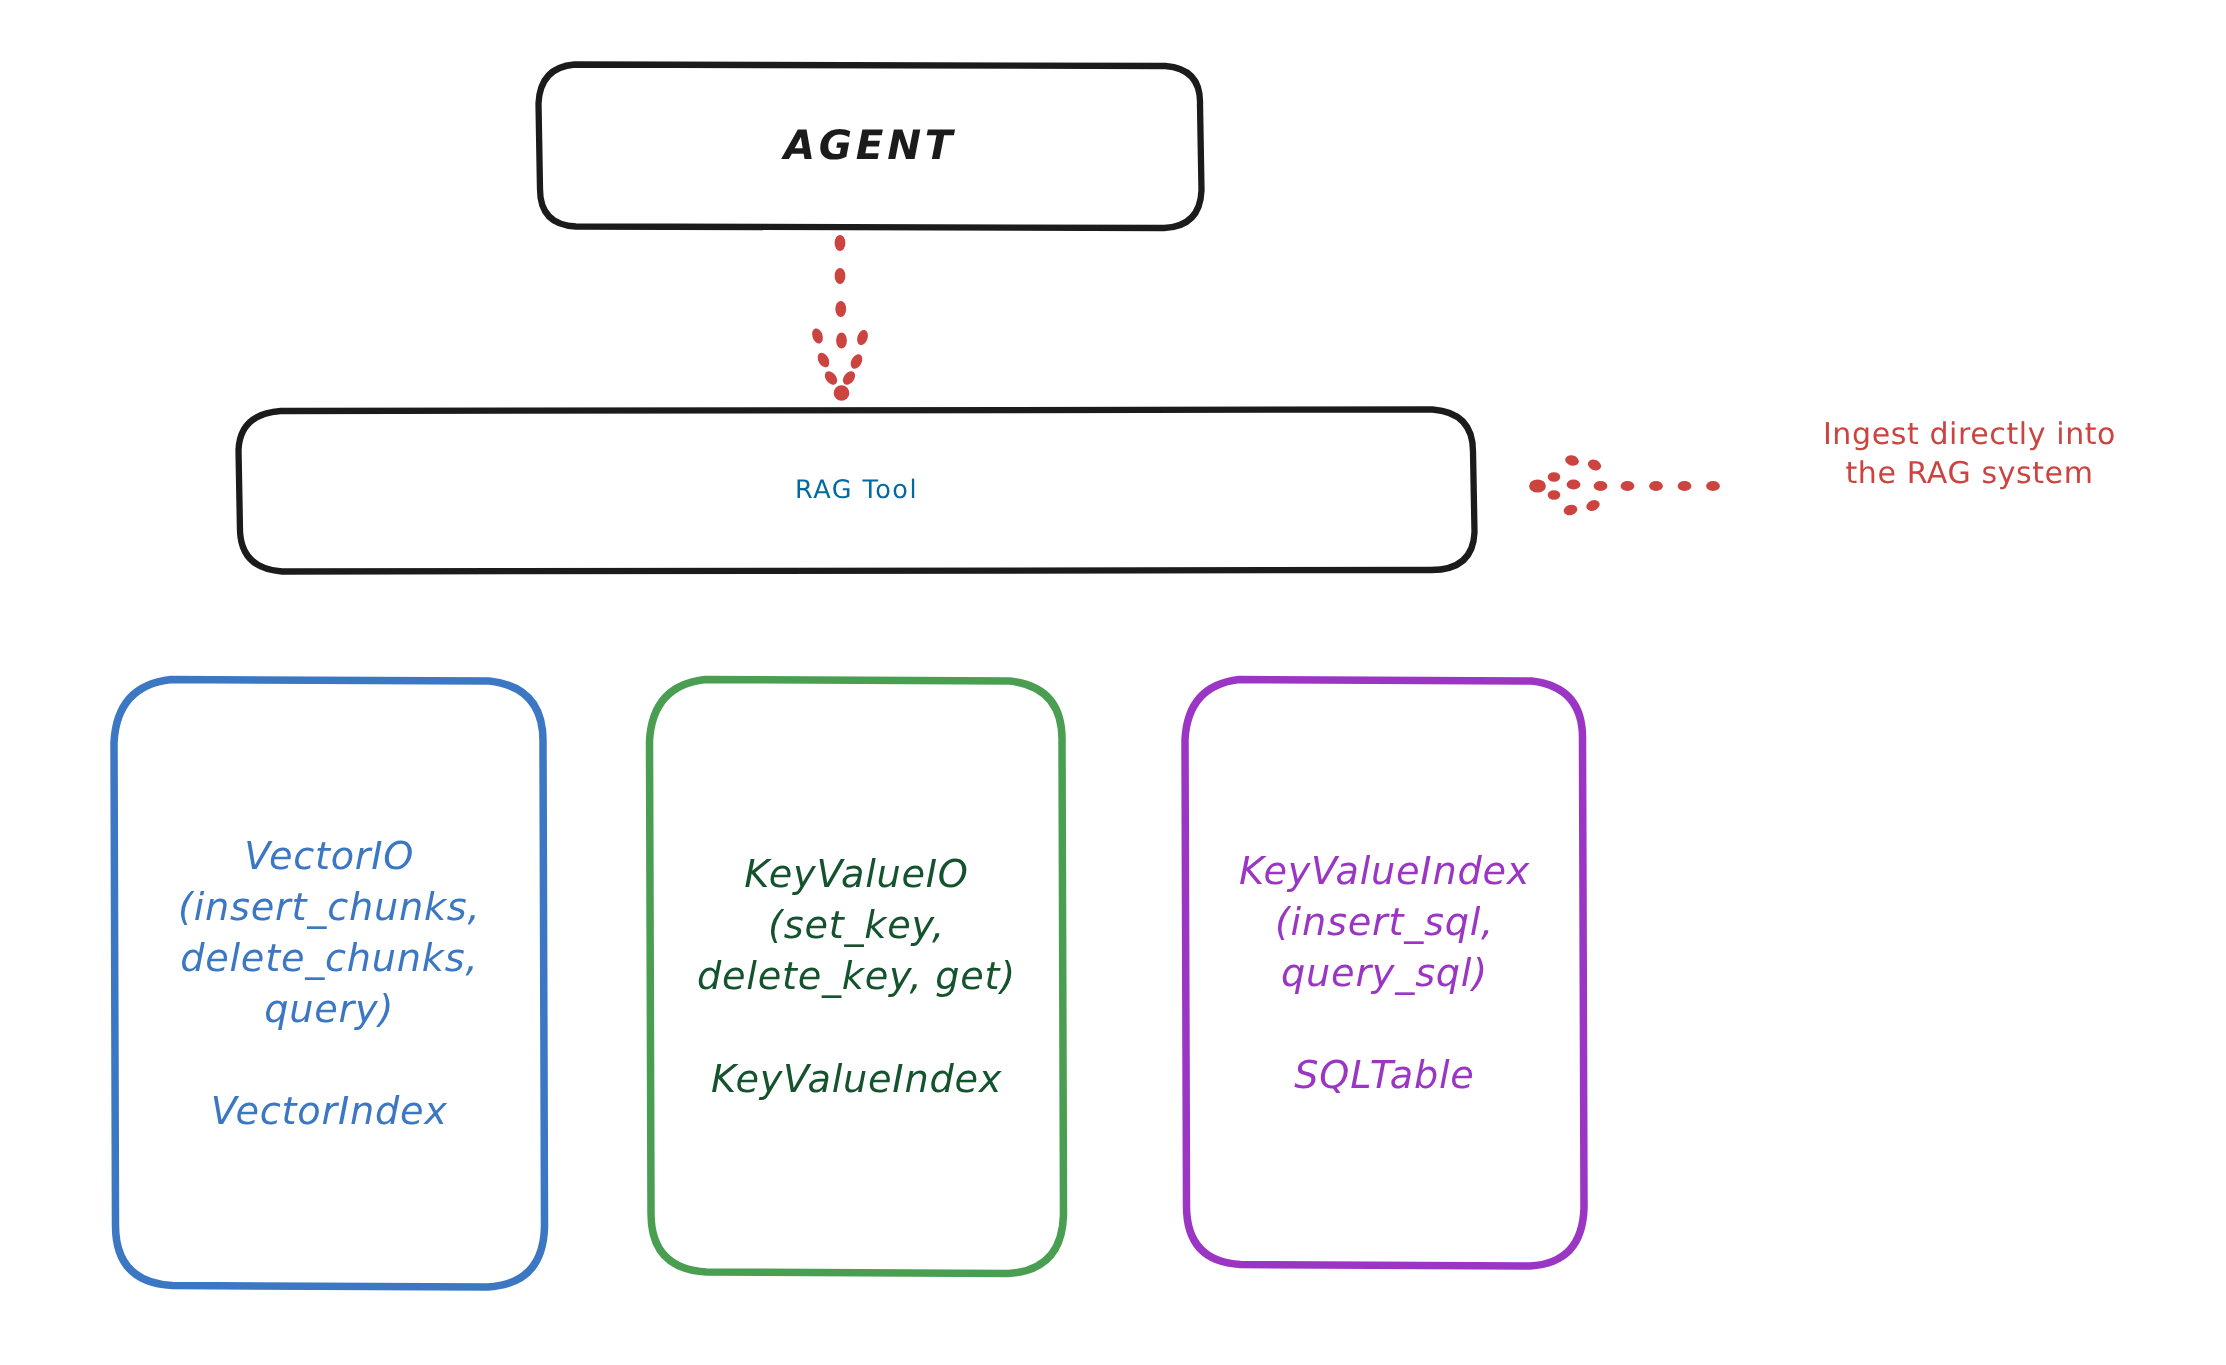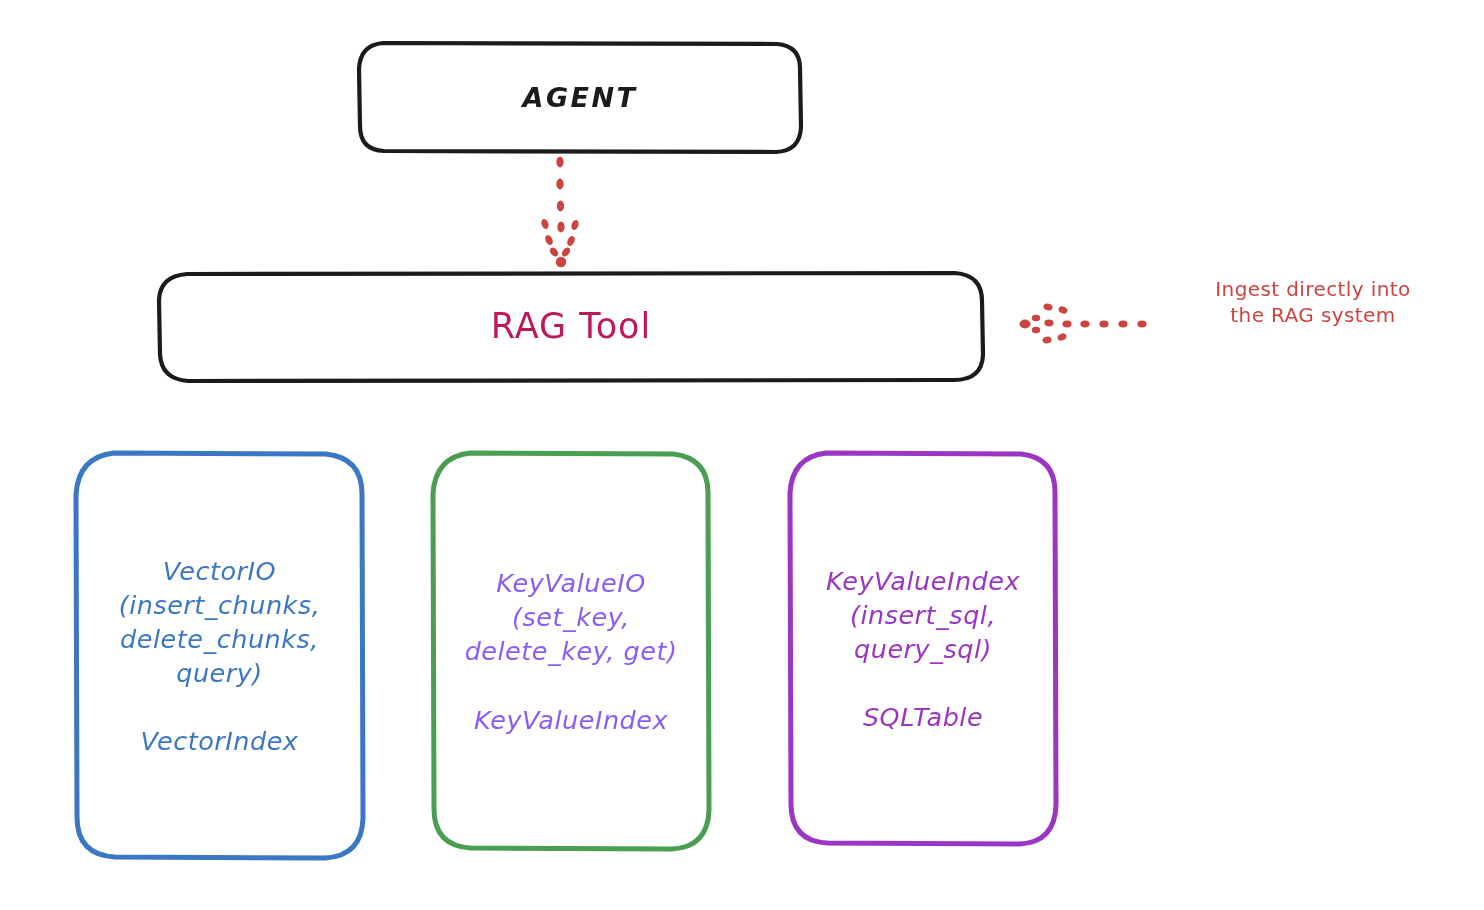--- a/index.html
+++ b/index.html
@@ -56,22 +56,22 @@
     letter-spacing: 2.5px;
   }
 
   .node-ragtool {
     left: 157px;
     top: 271px;
     width: 828px;
     height: 112px;
   }
   .node-ragtool .node-label {
-    font-size: 35px;
-    color: #be185d;
+    font-size: 17px;
+    color: #0369a1;
     letter-spacing: 1px;
   }
 
   
   .node-provider {
     top: 450px;
     align-items: center;
     font-style: italic;
   }
   .node-provider .node-label {
@@ -214,21 +214,21 @@
 delete_chunks,
 query)
 
 VectorIndex</span>
   </div>
 
   <div class="node node-provider node-keyvalueio">
     <svg class="sketch-border" viewBox="0 0 284 403" preserveAspectRatio="none">
       <path d="M41 3 L244 4 Q280 8 279 45 L280 360 Q279 397 243 399 L42 398 Q5 396 5 359 L4 44 Q6 7 41 3 Z" fill="#ffffff" stroke="#4a9e52" stroke-width="5" stroke-linecap="round" stroke-linejoin="round"></path>
     </svg>
-    <span class="node-label" style="color:#8b5cf6">KeyValueIO
+    <span class="node-label" style="color:#14532d">KeyValueIO
 (set_key,
 delete_key, get)
 
 KeyValueIndex</span>
   </div>
 
   <div class="node node-provider node-relationalio">
     <svg class="sketch-border" viewBox="0 0 274 398" preserveAspectRatio="none">
       <path d="M40 3 L235 4 Q270 8 269 44 L270 355 Q269 392 234 394 L41 393 Q5 391 5 354 L4 43 Q6 7 40 3 Z" fill="#ffffff" stroke="#9b35c4" stroke-width="5" stroke-linecap="round" stroke-linejoin="round"></path>
     </svg>

